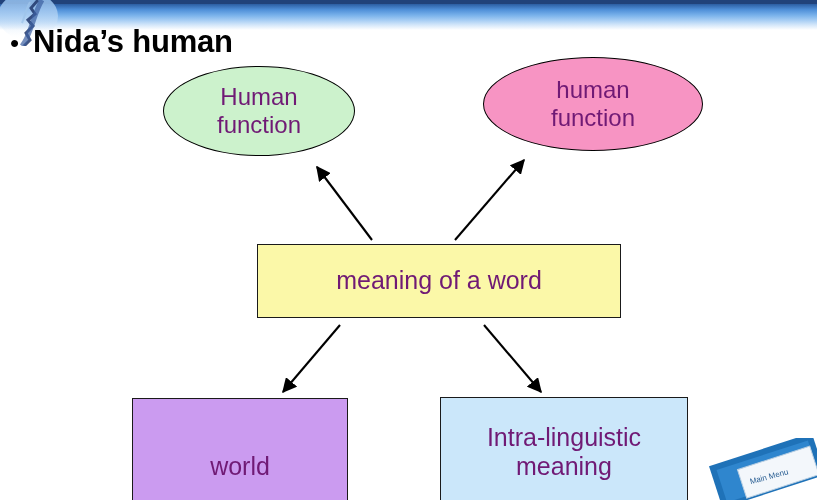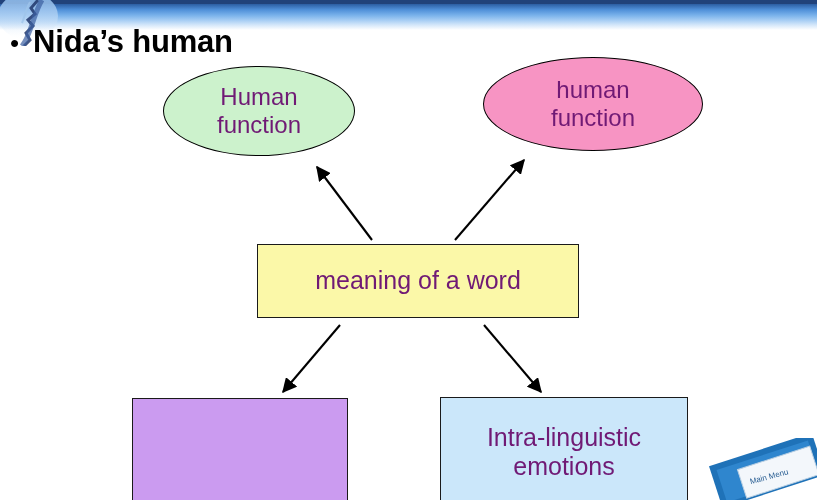--- a/index.html
+++ b/index.html
@@ -113,21 +113,21 @@
     font-size: 24px;
   }
   #node-human-emotions {
     left: 483px; top: 57px;
     width: 220px; height: 94px;
     background: #f794c3;
     font-size: 24px;
   }
   #node-meaning {
     left: 257px; top: 244px;
-    width: 322px; height: 74px;
+    width: 364px; height: 74px;
     background: #fbf8a8;
     font-size: 25px;
   }
   #node-extra-linguistic {
     left: 132px; top: 398px;
     width: 216px; height: 108px;
     background: #cb9bf0;
     font-size: 25px;
   }
   #node-intra-linguistic {
@@ -212,23 +212,24 @@
     </span>
   </div>
 
   <div id="node-meaning" class="node rect">
     <span class="node-label">meaning of a word</span>
   </div>
 
   <div id="node-extra-linguistic" class="node rect">
     <span class="node-label">
       <br>
+      <span>world</span>
     </span>
   </div>
 
   <div id="node-intra-linguistic" class="node rect">
     <span class="node-label">
       <span>Intra-linguistic</span><br>
-      <span>emotions</span>
+      <span>meaning</span>
     </span>
   </div>
 
 </div>
 
 </body></html>

